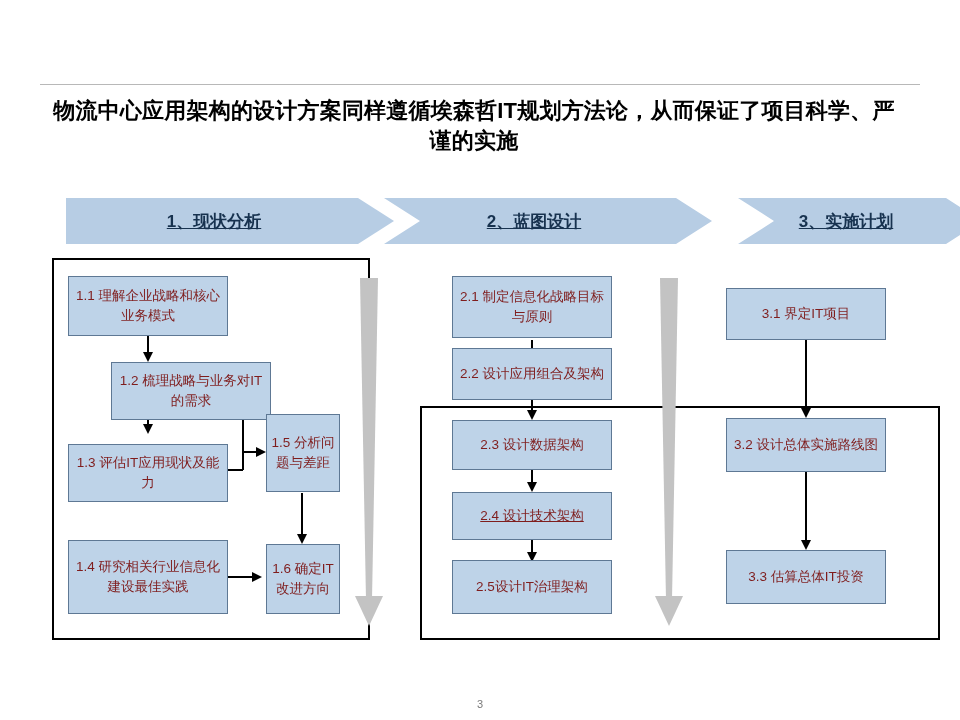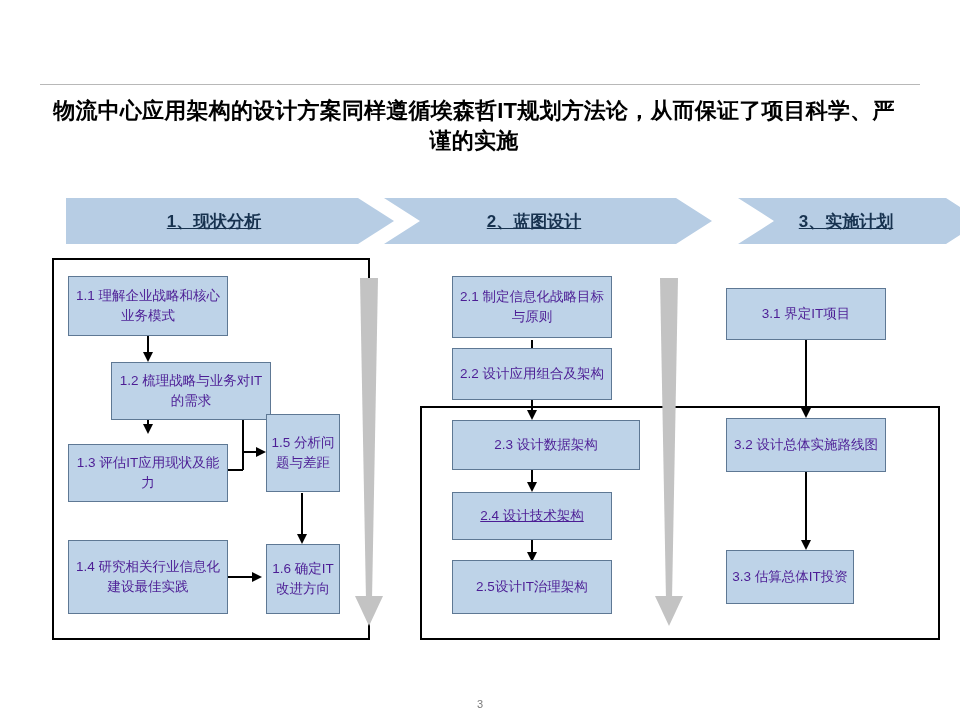--- a/index.html
+++ b/index.html
@@ -94,21 +94,21 @@
   .box {
     position: absolute;
     background: #bed3e8;
     border: 1px solid #5e7894;
     box-sizing: border-box;
     display: flex;
     align-items: center;
     justify-content: center;
     text-align: center;
     font-size: 13.5px;
-    color: #4c1d95;
+    color: #7f1d1d;
     line-height: 1.45;
     padding: 2px 4px;
   }
   .outline-frame {
     position: absolute;
     border: 2px solid #000000;
     box-sizing: border-box;
     background: transparent;
   }
   .page-num {
@@ -218,37 +218,37 @@
     <div class="box" style="left:266px; top:544px; width:74px; height:70px;">
       <span>1.6  确定IT改进方向</span>
     </div>
 
     <div class="box" style="left:452px; top:276px; width:160px; height:62px;">
       <span>2.1 制定信息化战略目标与原则</span>
     </div>
     <div class="box" style="left:452px; top:348px; width:160px; height:52px;">
       <span>2.2 设计应用组合及架构</span>
     </div>
-    <div class="box" style="left:452px; top:420px; width:188px; height:50px;">
+    <div class="box" style="left:452px; top:420px; width:160px; height:50px;">
       <span>2.3 设计数据架构</span>
     </div>
     <div class="box" style="left:452px; top:492px; width:160px; height:48px;text-decoration:underline;">
       <span>2.4 设计技术架构</span>
     </div>
     <div class="box" style="left:452px; top:560px; width:160px; height:54px;">
       <span>2.5设计IT治理架构</span>
     </div>
 
     <div class="box" style="left:726px; top:288px; width:160px; height:52px;">
       <span>3.1 界定IT项目</span>
     </div>
     <div class="box" style="left:726px; top:418px; width:160px; height:54px;">
       <span>3.2 设计总体实施路线图</span>
     </div>
-    <div class="box" style="left:726px; top:550px; width:128px; height:54px;">
+    <div class="box" style="left:726px; top:550px; width:160px; height:54px;">
       <span>3.3 估算总体IT投资</span>
     </div>
 
   </div>
 
   <div class="page-num">3</div>
 
 </div>
 
 </body></html>

